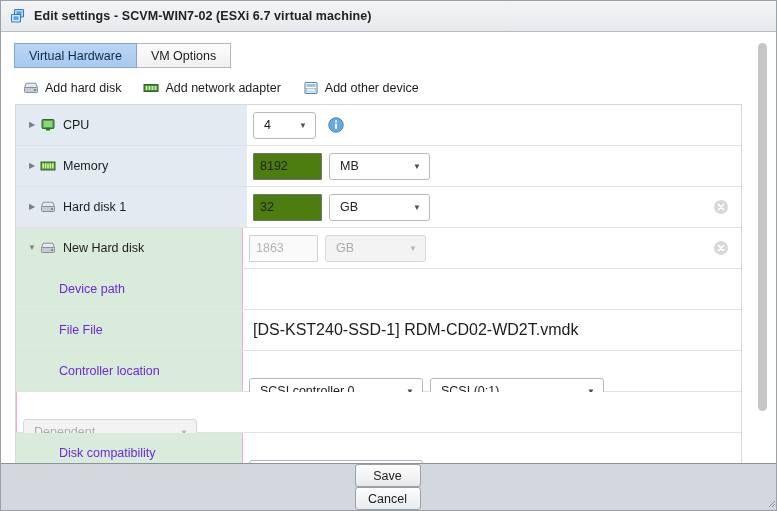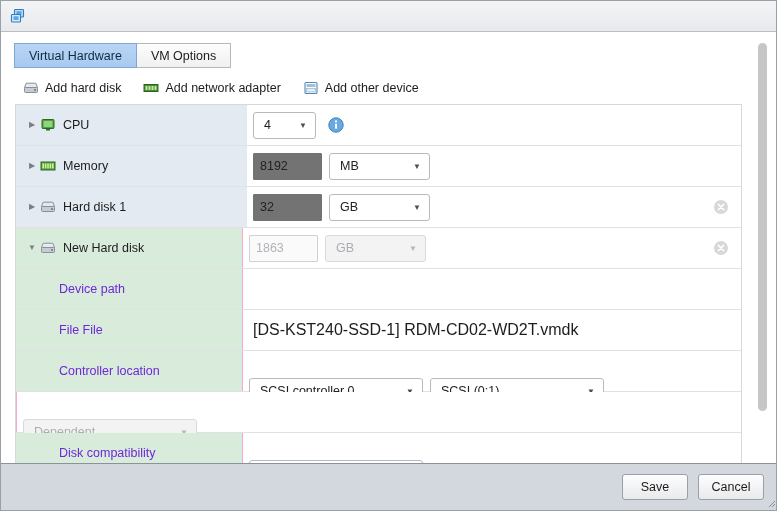--- a/index.html
+++ b/index.html
@@ -170,21 +170,21 @@
     padding-left: 33px;
     white-space: nowrap;
   }
 
   
   .txt {
     height: 27px;
     width: 69px;
     box-sizing: border-box;
     border: 1px solid #6f7479;
-    background: #737373;
+    background: #4d7c0f;
     font-family: "Liberation Sans", sans-serif;
     font-size: 12.5px;
     color: #222222;
     padding: 0 6px;
     outline: none;
     border-radius: 1px;
   }
   .txt.disabled {
     border: 1px solid #cfd2d5;
     background: #fafafa;
@@ -265,20 +265,21 @@
     left: 0; bottom: 0;
     width: 777px;
     height: 47px;
     box-sizing: border-box;
     background: #d3d8de;
     border-top: 1px solid #8c9299;
     display: flex;
     align-items: center;
     justify-content: flex-end;
     padding-right: 14px;
+    flex-direction: column;
   }
   .btn {
     height: 26px;
     min-width: 66px;
     box-sizing: border-box;
     border: 1px solid #9ba0a6;
     border-radius: 3px;
     background: linear-gradient(to bottom,#fdfdfd,#e9eaec);
     font-family: "Liberation Sans", sans-serif;
     font-size: 12.5px;
@@ -303,20 +304,21 @@
 
   <div id="titlebar">
     <span id="title-icon">
       <svg width="18" height="18" viewBox="0 0 18 18">
         <rect x="5.5" y="2.5" width="9" height="7.5" rx="0.8" fill="#bcd9f2" stroke="#2f7ec4" stroke-width="1.1"></rect>
         <rect x="7.5" y="4.3" width="5" height="3.6" fill="#5ba3dd"></rect>
         <rect x="2.5" y="7.5" width="9" height="7.5" rx="0.8" fill="#d5e8f8" stroke="#2f7ec4" stroke-width="1.1"></rect>
         <rect x="4.5" y="9.3" width="5" height="3.6" fill="#5ba3dd"></rect>
       </svg>
     </span>
+    <span id="title-text">Edit settings - SCVM-WIN7-02 (ESXi 6.7 virtual machine)</span>
   </div>
 
   <div id="tabs">
     <div class="tab active">
       <span>Virtual Hardware</span>
     </div>
     <div class="tab">
       <span>VM Options</span>
     </div>
   </div>

